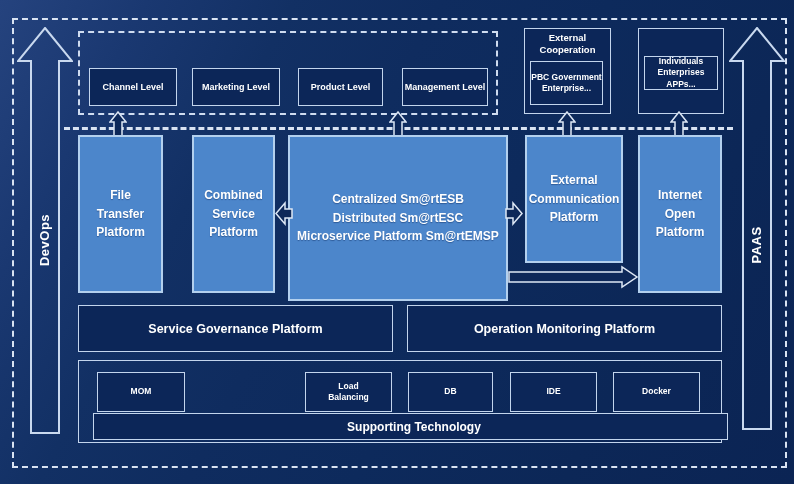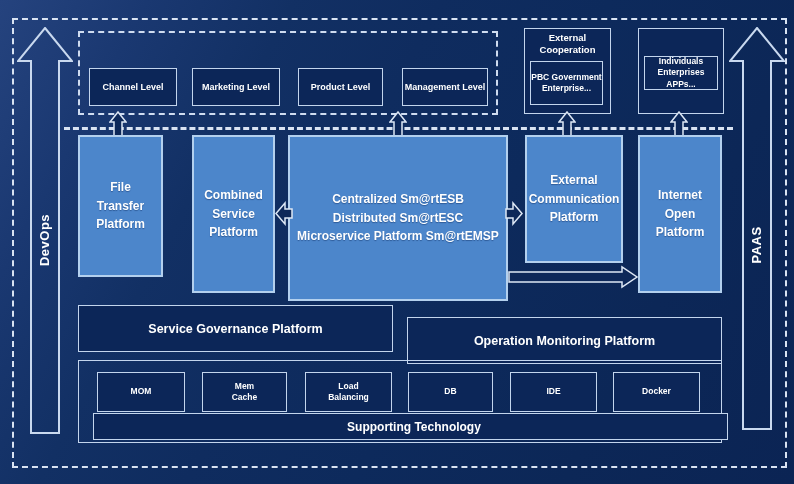--- a/index.html
+++ b/index.html
@@ -103,21 +103,21 @@
   <svg class="abs" style="left:389px;top:111px;" width="18" height="26" viewBox="0 0 18 26">
     <polygon points="9,1 17,11 13,11 13,25 5,25 5,11 1,11" fill="#0d2859" stroke="#dde7f5" stroke-width="1.5"></polygon>
   </svg>
   <svg class="abs" style="left:558px;top:111px;" width="18" height="26" viewBox="0 0 18 26">
     <polygon points="9,1 17,11 13,11 13,25 5,25 5,11 1,11" fill="#0d2859" stroke="#dde7f5" stroke-width="1.5"></polygon>
   </svg>
   <svg class="abs" style="left:670px;top:111px;" width="18" height="26" viewBox="0 0 18 26">
     <polygon points="9,1 17,11 13,11 13,25 5,25 5,11 1,11" fill="#0d2859" stroke="#dde7f5" stroke-width="1.5"></polygon>
   </svg>
 
-  <div class="abs light-box" style="left:78px;top:135px;width:85px;height:142px;">
+  <div class="abs light-box" style="left:78px;top:135px;width:85px;height:158px;">
     <span class="plat-label prelines">File
 Transfer
 Platform</span>
   </div>
   <div class="abs light-box" style="left:192px;top:135px;width:83px;height:158px;">
     <span class="plat-label prelines">Combined
 Service
 Platform</span>
   </div>
   <div class="abs light-box" style="left:288px;top:135px;width:220px;height:166px;">
@@ -143,32 +143,28 @@
     <polygon points="17,12.5 8,2 8,8 1,8 1,17 8,17 8,23" fill="#0d2859" stroke="#dde7f5" stroke-width="1.5"></polygon>
   </svg>
 
   <svg class="abs" style="left:508px;top:265px;" width="131" height="24" viewBox="0 0 131 24">
     <polygon points="1,7 114,7 114,2 129,12 114,22 114,17 1,17" fill="#0d2859" stroke="#dde7f5" stroke-width="1.5"></polygon>
   </svg>
 
   <div class="abs dark-box" style="left:78px;top:305px;width:315px;height:47px;">
     <span class="gov-label">Service Governance Platform</span>
   </div>
-  <div class="abs dark-box" style="left:407px;top:305px;width:315px;height:47px;margin-top:12px;">
+  <div class="abs dark-box" style="left:407px;top:305px;width:315px;height:47px;">
     <span class="gov-label">Operation Monitoring Platform</span>
   </div>
 
   <div class="abs" style="left:78px;top:360px;width:644px;height:83px;border:1.5px solid #c3d5ed;box-sizing:border-box;"></div>
 
   <div class="abs dark-box" style="left:97px;top:372px;width:88px;height:40px;">
     <span class="tech-label prelines">MOM</span>
-  </div>
-  <div class="abs dark-box" style="left:202px;top:372px;width:85px;height:40px;">
-    <span class="tech-label prelines">Mem
-Cache</span>
   </div>
   <div class="abs dark-box" style="left:305px;top:372px;width:87px;height:40px;">
     <span class="tech-label prelines">Load
 Balancing</span>
   </div>
   <div class="abs dark-box" style="left:408px;top:372px;width:85px;height:40px;">
     <span class="tech-label prelines">DB</span>
   </div>
   <div class="abs dark-box" style="left:510px;top:372px;width:87px;height:40px;">
     <span class="tech-label prelines">IDE</span>

